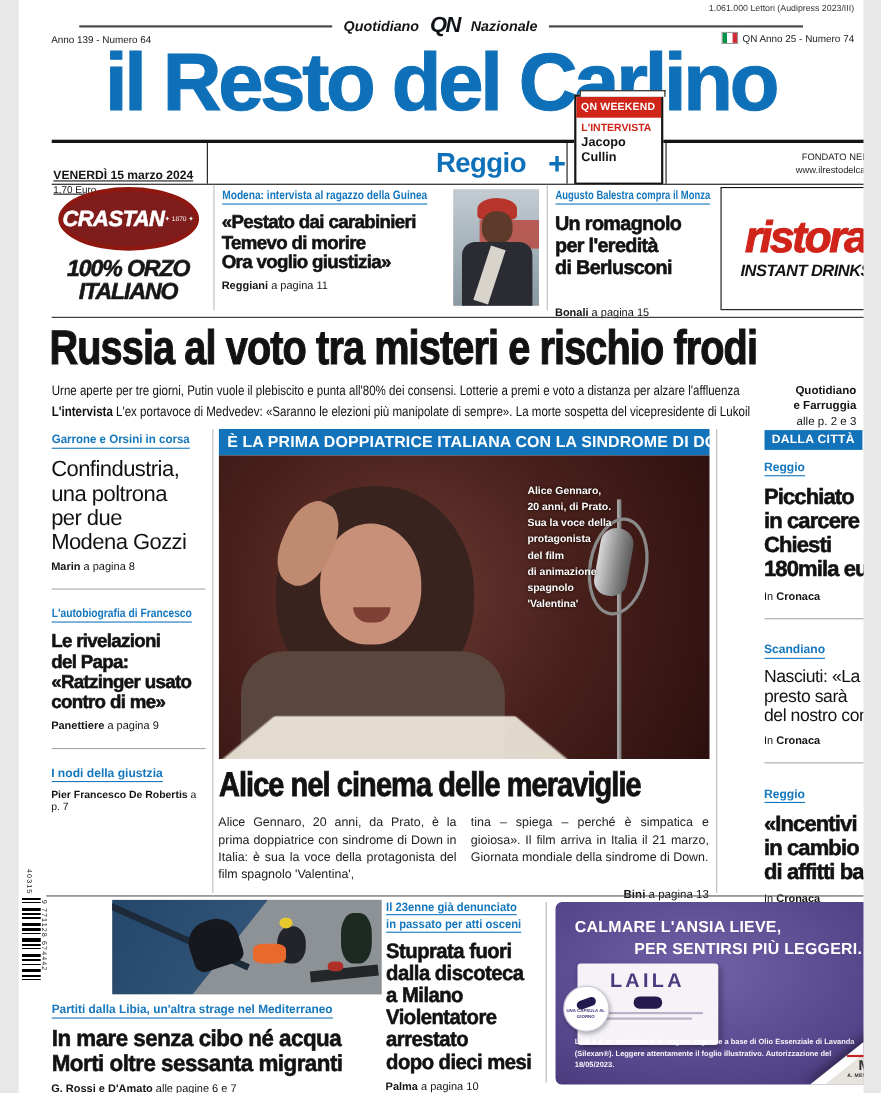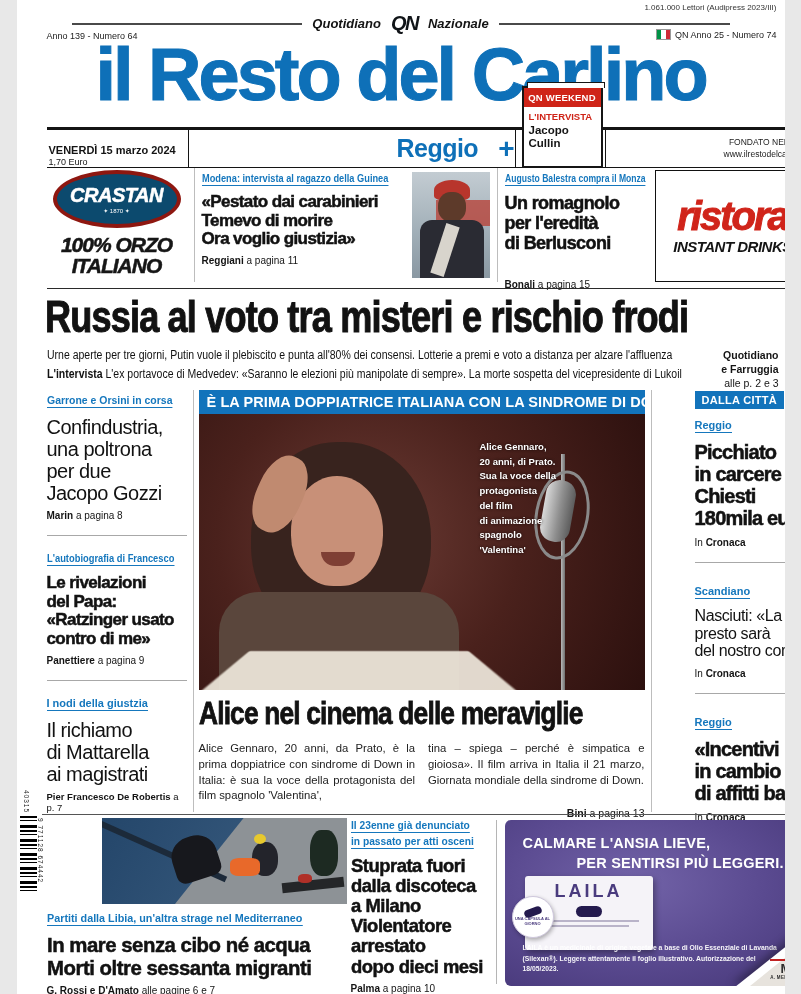--- a/index.html
+++ b/index.html
@@ -25,41 +25,41 @@
            border:2px solid #151515;z-index:6;}
   .weekend::before{content:"";position:absolute;top:-6px;left:3px;right:-4px;height:5px;background:#fff;
            border:1.5px solid #151515;border-bottom:none;}
   .weekend-brand{height:19px;background:#cf2418;color:#fff;font-weight:700;font-size:9.5px;
            display:flex;align-items:center;justify-content:center;letter-spacing:0.2px;}
   .weekend-kicker{color:#cf2418;font-weight:700;font-size:9.5px;padding:4px 5px 1px;}
   .weekend-name{font-weight:700;font-size:11.5px;line-height:1.15;padding:1px 5px;white-space:pre-line;}
   
   .datebar{position:absolute;left:30px;top:127px;width:765px;height:37px;
            border-top:3px solid #141414;border-bottom:1px solid #141414;}
-  .db-left{position:absolute;left:2px;top:13px;line-height:1.3;}
+  .db-left{position:absolute;left:2px;top:23px;line-height:1.3;text-decoration:underline;}
   .db-date{font-size:11px;font-weight:700;}
   .db-price{font-size:9px;}
   .db-sep{position:absolute;top:0;bottom:0;border-left:1px solid #141414;}
   .db-center{position:absolute;left:150px;width:318px;top:0;height:100%;display:flex;
              justify-content:flex-end;align-items:center;gap:20px;}
   .db-reggio{font-size:25px;font-weight:700;color:#0e70b8;letter-spacing:-0.5px;}
   .db-plus{font-size:28px;font-weight:700;color:#0e70b8;}
   .db-right{position:absolute;right:2px;top:7px;text-align:right;font-size:8.5px;line-height:1.4;color:#222;}
   
   .top-strip{position:absolute;top:168px;left:30px;width:765px;height:118px;}
   .vline{position:absolute;border-left:1px solid #bdbdbd;}
   .kicker{color:#1577bd;font-weight:700;font-size:11px;display:inline-block;white-space:nowrap;
           border-bottom:1px solid #1577bd;padding-bottom:1px;transform-origin:left;}
   .hl{color:#121212;white-space:pre-line;letter-spacing:-0.5px;line-height:1.1;}
   .heavy{-webkit-text-stroke:0.5px #121212;}
   .byline{font-size:10px;margin-top:6px;color:#141414;}
   .byline b{font-weight:700;}
   .ad-crastan{position:absolute;left:0;top:2px;width:140px;height:112px;text-align:center;}
-  .crastan-oval{width:128px;height:58px;margin:0 auto;background:#0c4a6e;border:4px solid #8e1710;border-radius:50%;
-                display:flex;flex-direction:column;align-items:center;justify-content:center;box-sizing:border-box;}
+  .crastan-oval{width:128px;height:58px;margin:0 auto;background:#7f1d1d;border:4px solid #8e1710;border-radius:50%;
+                display:flex;flex-direction:row;align-items:center;justify-content:center;box-sizing:border-box;}
   .crastan-brand{color:#fff;font-weight:700;font-style:italic;font-size:20px;letter-spacing:-0.5px;-webkit-text-stroke:0.5px #fff;}
   .crastan-year{color:#fff;font-size:6px;}
   .crastan-line{font-size:21px;font-weight:700;font-style:italic;letter-spacing:-1px;line-height:1.0;color:#161616;-webkit-text-stroke:0.5px #161616;}
   .story-modena{position:absolute;left:155px;top:0;width:206px;}
   .story-modena .hl{font-size:17px;font-weight:700;letter-spacing:-0.6px;margin-top:7px;}
   .photo-guinea{position:absolute;left:365px;top:4px;width:78px;height:106px;overflow:hidden;
                 background:linear-gradient(180deg,#c3ccd2 0%,#9fadb6 60%,#8a98a2 100%);}
   .guinea-structure{position:absolute;right:-6px;top:28px;width:60px;height:26px;background:#b8433a;opacity:.8;}
   .guinea-cap{position:absolute;left:22px;top:8px;width:36px;height:20px;background:#b8352c;border-radius:50% 50% 20% 20%;}
   .guinea-face{position:absolute;left:26px;top:20px;width:28px;height:30px;background:#5d3a2a;border-radius:45%;}
@@ -268,34 +268,31 @@
     <div class="b">Quotidiano</div>
     <div class="b">e Farruggia</div>
     <div>alle p. 2 e 3</div>
   </div>
 
   <div class="col-left">
     <span class="kicker" style="transform:scaleX(0.95)">Garrone e Orsini in corsa</span>
     <div class="hl light">Confindustria,
 una poltrona
 per due
-Jacopo Gozzi</div>
+Modena Gozzi</div>
     <div class="byline"><b>Marin</b><span> a pagina 8</span></div>
     <div class="divider"></div>
     <span class="kicker" style="transform:scaleX(0.85)">L'autobiografia di Francesco</span>
     <div class="hl bold heavy" style="font-weight:700">Le rivelazioni
 del Papa:
 «Ratzinger usato
 contro di me»</div>
     <div class="byline"><b>Panettiere</b><span> a pagina 9</span></div>
     <div class="divider"></div>
     <span class="kicker">I nodi della giustzia</span>
-    <div class="hl light">Il richiamo
-di Mattarella
-ai magistrati</div>
     <div class="byline" style="font-size:9.5px"><b>Pier Francesco De Robertis</b><span> a p. 7</span></div>
   </div>
 
   <div class="vline" style="left:176px;top:390px;height:422px"></div>
 
   <div class="col-center">
     <div class="banner">È LA PRIMA DOPPIATRICE ITALIANA CON LA SINDROME DI DOWN</div>
     <div class="photo-alice">
       <div class="alice-hair"></div>
       <div class="alice-face"></div>

